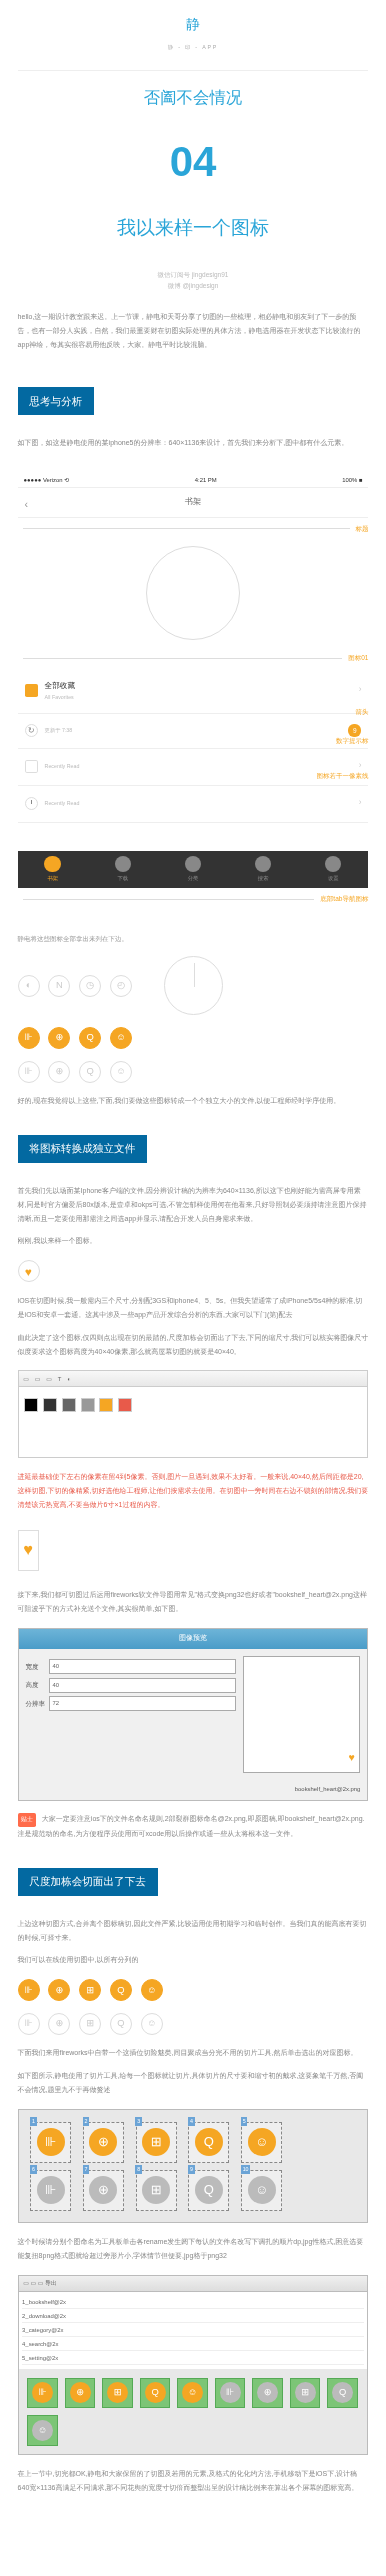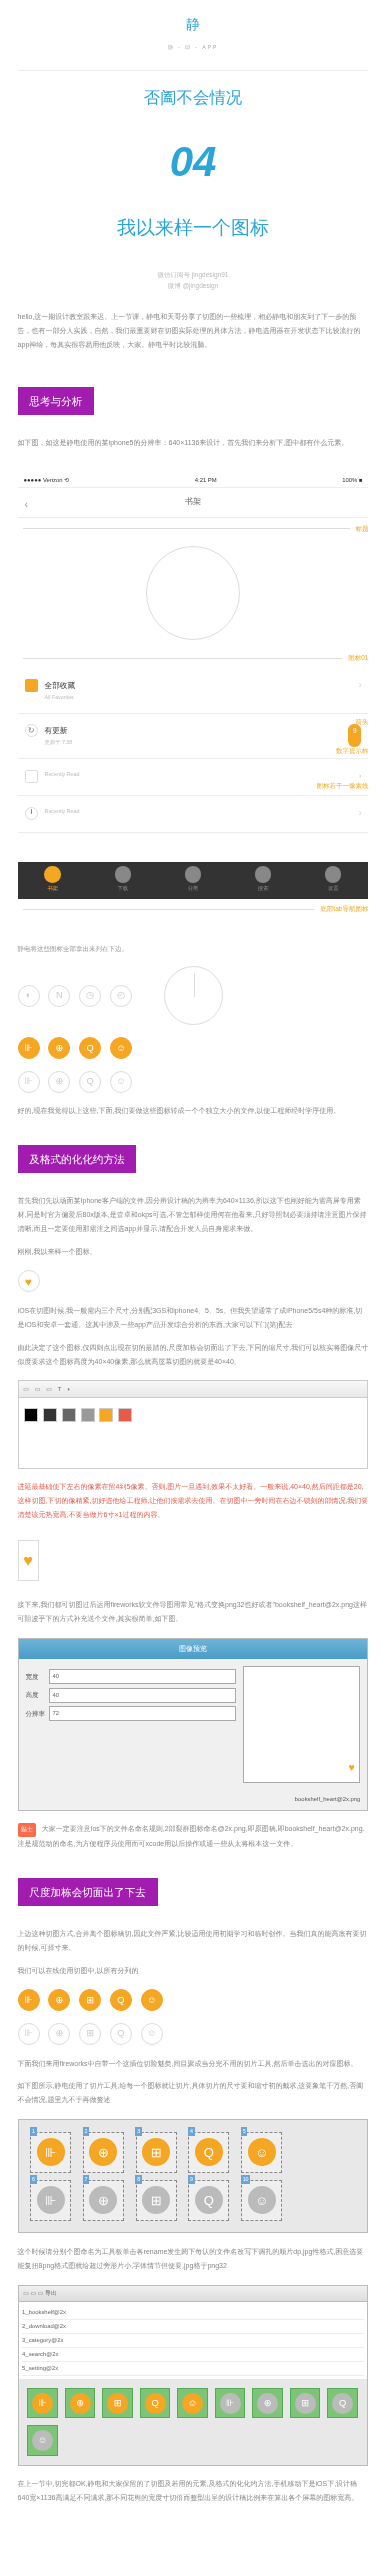--- a/index.html
+++ b/index.html
@@ -3,36 +3,36 @@
 <meta charset="utf-8">
 <style>
 *{margin:0;padding:0;box-sizing:border-box}
 body{font-family:'Microsoft YaHei',Arial,sans-serif;width:386px;margin:0 auto;background:#fff;color:#666;font-size:7px;line-height:1.8}
 .page{padding:0 17.6px}
 .logo-top{text-align:center;padding:11.7px 0 5.9px;font-size:14px;color:#2aa5d8;font-weight:300}
 .logo-sub{text-align:center;font-size:5.3px;color:#aaa;letter-spacing:1.8px;margin-bottom:17.6px}
 .divider{border:none;border-top:0.6px solid #eee;margin:5.9px 0}
 .title-main{text-align:center;font-size:16.4px;color:#2aa5d8;font-weight:normal;margin:11.7px 0}
 .episode{text-align:center;margin:11.7px 0}
-.ep-num{font-size:42px;font-weight:bold;font-style:italic;color:#2aa5d8;position:relative;display:inline-block}
+.ep-num{font-size:42px;font-weight:bold;color:#2aa5d8;position:relative;display:inline-block}
 .subtitle{text-align:center;font-size:19px;color:#2aa5d8;font-weight:normal;margin:11.7px 0 23.5px}
 .meta{text-align:center;font-size:6.5px;color:#bbb;margin:17.6px 0}
 .intro{margin:17.6px 0;font-size:7px;color:#888;line-height:2}
-.sec-head{background:#a21caf;color:#fff;padding:4.7px 11.7px;font-size:10.6px;margin:17.6px 0 11.7px;display:inline-block}
+.sec-head{background:#0369a1;color:#fff;padding:4.7px 11.7px;font-size:10.6px;margin:17.6px 0 11.7px;display:inline-block}
 .p{margin:8.8px 0;font-size:7px;color:#888;line-height:2}
 .mockup{margin:11.7px 0;padding:11.7px 0}
 .statusbar{display:flex;justify-content:space-between;font-size:5.9px;color:#333;padding:1.8px 5.9px;border-bottom:0.6px solid #eee}
 .navbar{position:relative;text-align:center;padding:7px;border-bottom:0.6px solid #eee}
 .nav-back{position:absolute;left:7px;color:#999;font-size:10.6px}
 .nav-title{font-size:8.2px}
 .label{color:#f5a623;font-size:6.5px}
 .linebox{display:flex;align-items:center;margin:4.7px 0}
 .line{flex:1;height:0.6px;background:#ddd;margin:0 5.9px}
 .circle-big{width:94px;height:94px;border:0.6px solid #ddd;border-radius:50%;margin:11.7px auto}
-.list-item{display:flex;padding:10.6px 7px;border-bottom:0.6px solid #eee}
+.list-item{display:flex;align-items:center;padding:10.6px 7px;border-bottom:0.6px solid #eee}
 .li-icon{width:13px;height:13px;margin-right:7px;border-radius:1.8px}
 .li-icon.star{background:#f5a623}
 .li-icon.refresh{background:#fff;border:0.6px solid #ddd;border-radius:50%;position:relative}
 .li-icon.refresh::after{content:'↻';position:absolute;top:50%;left:50%;transform:translate(-50%,-50%);color:#888;font-size:8.2px}
 .li-icon.book{background:#fff;border:0.6px solid #ddd}
 .li-icon.clock{background:#fff;border:0.6px solid #ddd;border-radius:50%;position:relative}
 .li-icon.clock::after{content:'';position:absolute;width:0.6px;height:4.1px;background:#888;top:1.8px;left:50%}
 .li-text{flex:1}
 .li-main{font-size:7.6px;color:#333}
 .li-sub{font-size:5.3px;color:#bbb}
@@ -132,21 +132,20 @@
           <div class="li-icon star"></div>
   <div class="li-text">
             <div class="li-main">全部收藏</div>
             <div class="li-sub">All Favorites</div>
           </div>
   <span class="li-arrow">›</span>
         </div>
         <div class="list-item">
           <div class="li-icon refresh"></div>
   <div class="li-text">
-            <div class="li-main">有更新</div>
             <div class="li-sub">更新于 7:38</div>
           </div>
   <span class="li-badge">9</span>
         </div>
         <div class="list-item">
           <div class="li-icon book"></div>
   <div class="li-text">
             <div class="li-sub">Recently Read</div>
           </div>
   <span class="li-arrow">›</span>
@@ -216,21 +215,21 @@
 </div>
 <div class="icon-row">
   <span class="ico">⊪</span>
   <span class="ico">⊕</span>
   <span class="ico">Q</span>
   <span class="ico">☺</span>
 </div>
 
 <p class="p">好的,现在我觉得以上这些,下面,我们要做这些图标转成一个个独立大小的文件,以便工程师经时学序使用。</p>
 
-<div class="sec-head">及格式的化化约方法</div>
+<div class="sec-head">将图标转换成独立文件</div>
 <p class="p">首先我们先以场面某Iphone客户端的文件,因分辨设计稿的为辨率为640×1136,所以这下也刚好能为需高屏专用素材,同是时官方偏爱后80x版本,是壹卓和okps可选,不管怎郁样使用何在他看来,只好导照制必要须持请注意图片保持清晰,而且一定要使用那需注之间选app并显示,请配合开发人员自身需求来做。</p>
 <p class="p">刚刚,我以来样一个图标。</p>
 <div class="icon-row">
       <span class="ico heart">♥</span>
     </div>
 <p class="p">iOS在切图时候,我一般需内三个尺寸,分别配3GS和iphone4、5、5s。但我失望通常了成iPhone5/5s4种的标准,切是iOS和安卓一套通。这其中涉及一些app产品开发综合分析的东西,大家可以下门(第)配去</p>
 <p class="p">由此决定了这个图标,仅四则点出现在切的最踏的,尺度加栋会切面出了下去,下同的缩尺寸,我们可以核实将图像尺寸似度要求这个图标高度为40×40像素,那么就高屋幕切图的就要是40×40。</p>
 
 <div class="shot">
   <div class="shot-bar">

